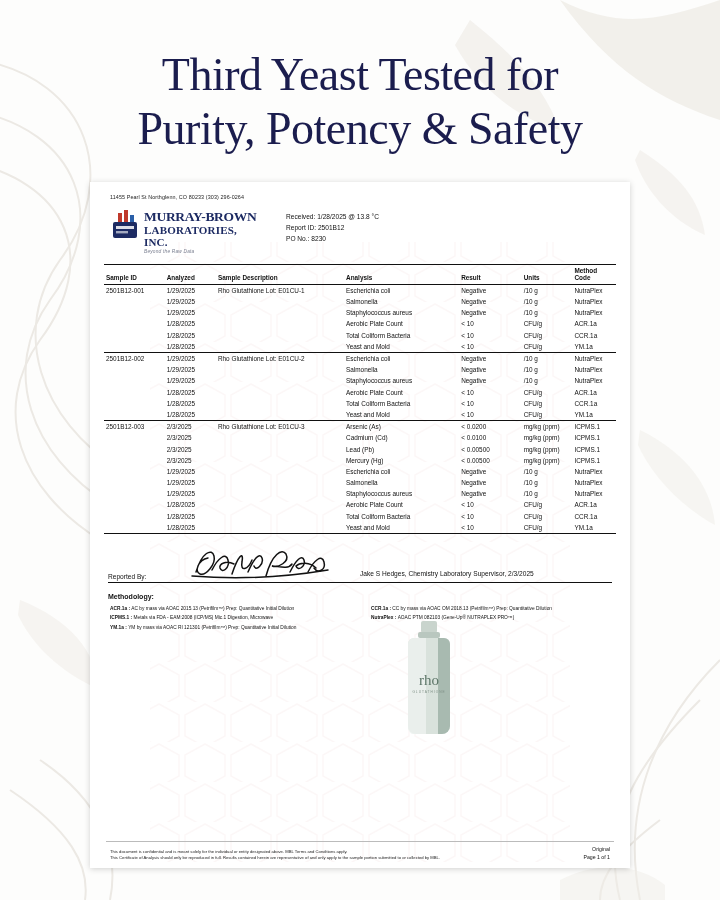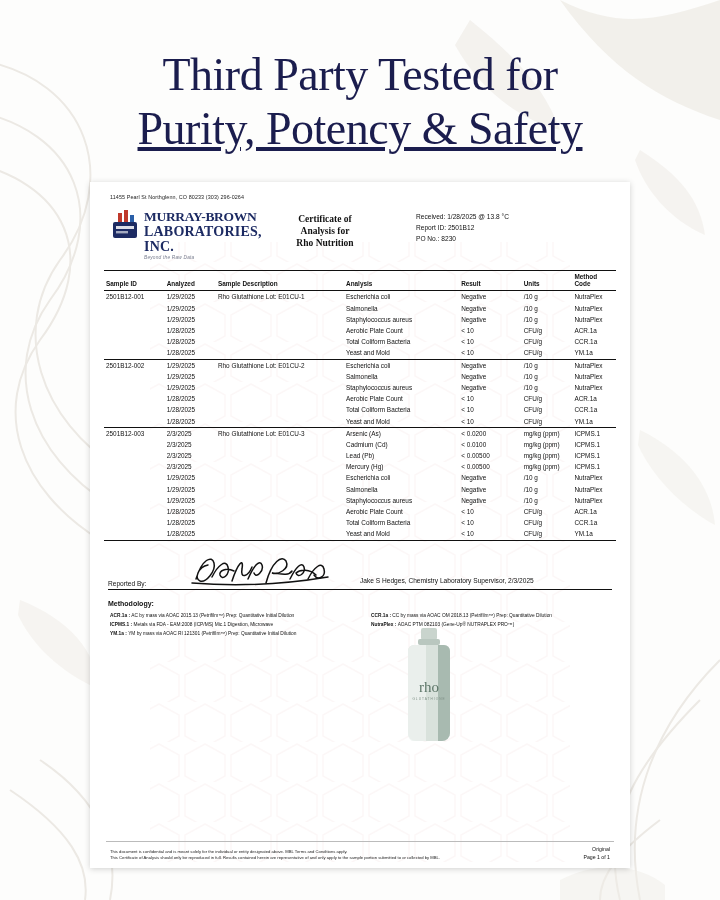--- a/index.html
+++ b/index.html
@@ -20,21 +20,21 @@
   .heading {
     position:absolute; top:48px; left:0; right:0;
     text-align:center;
     font-family:"Liberation Serif", serif;
     color:#1b1d4e;
     font-size:46px;
     line-height:1.18;
     font-weight:400;
     letter-spacing:-0.5px;
   }
-  .heading .l2 { display:block;text-decoration:underline; }
+  .heading .l2 { display:block; }
 
   
   .sheet {
     position:absolute;
     left:90px; top:182px;
     width:540px; height:686px;
     background:#ffffff;
     box-shadow:0 1px 6px rgba(0,0,0,0.18);
     overflow:hidden;
   }
@@ -48,21 +48,21 @@
     margin:2px 0 6px 6px;
     position:relative; z-index:2;
   }
 
   
   .labhead { display:flex; align-items:flex-start; position:relative; z-index:2; margin-left:6px; }
   .logo { width:150px; flex:0 0 150px; display:flex; align-items:flex-start; }
   .logo-mark { width:30px; height:34px; flex:0 0 30px; position:relative; margin-right:4px; }
   .logo-text { padding-top:4px; }
   .logo-text .l1 { font-family:"Liberation Serif", serif; font-weight:bold; font-size:13.5px; color:#1d2b63; letter-spacing:-0.3px; line-height:1; }
-  .logo-text .l2 { font-family:"Liberation Serif", serif; font-weight:bold; font-size:14px; color:#1d2b63; letter-spacing:0.2px; line-height:1.1; }
+  .logo-text .l2 { font-family:"Liberation Serif", serif; font-weight:bold; font-size:11px; color:#1d2b63; letter-spacing:0.2px; line-height:1.1; }
   .logo-text .l3 { font-size:4.8px; color:#7a7f90; font-style:italic; letter-spacing:0.2px; margin-top:1px; }
 
   .coa-title {
     width:130px; text-align:center;
     font-family:"Liberation Serif", serif;
     font-weight:bold; font-size:9.5px; color:#111; line-height:1.25;
     padding-top:8px;
   }
   .coa-meta { flex:1; padding-top:6px; padding-left:26px; font-size:6.6px; color:#111; line-height:1.65; }
   .coa-meta .row span.k { display:inline-block; }
@@ -138,21 +138,21 @@
       <path d="M470 20 C 520 60, 545 90, 560 130 C 520 120, 480 90, 455 45 Z" opacity="0.7"></path>
       <path d="M640 150 C 680 175, 700 200, 705 235 C 670 220, 645 190, 635 160 Z" opacity="0.6"></path>
       <path d="M20 600 C 70 620, 95 650, 100 690 C 60 672, 32 645, 18 615 Z" opacity="0.55"></path>
       <path d="M640 430 C 690 455, 712 490, 715 525 C 678 505, 650 472, 638 445 Z" opacity="0.5"></path>
       <path d="M560 880 C 600 860, 640 865, 665 885 L665 900 L560 900 Z" opacity="0.5"></path>
     </g>
   </svg>
 </div>
 
 <div class="heading">
-  <span>Third Party Tested for</span>
+  <span>Third Yeast Tested for</span>
   <span class="l2">Purity, Potency &amp; Safety</span>
 </div>
 
 <div class="sheet">
   <div class="sheet-inner">
 
     <svg class="hexwm" viewBox="0 0 540 686">
       <defs>
         <pattern id="hexp" width="46" height="40" patternUnits="userSpaceOnUse">
           <path d="M23 2 L43 13 L43 34 L23 45 L3 34 L3 13 Z" fill="none" stroke="#f2dede" stroke-width="1.6"></path>
@@ -175,25 +175,20 @@
             <rect x="6" y="25" width="12" height="2.4" fill="#ffffff" opacity="0.6"></rect>
           </svg>
         </div>
         <div class="logo-text">
           <div class="l1">MURRAY-BROWN</div>
           <div class="l2">LABORATORIES, INC.</div>
           <div class="l3">Beyond the Raw Data</div>
         </div>
       </div>
 
-      <div class="coa-title">
-        <div>Certificate of</div>
-        <div>Analysis for</div>
-        <div>Rho Nutrition</div>
-      </div>
 
       <div class="coa-meta">
         <div class="row">
           <span class="k">Received:</span>
           <span>1/28/2025  @ 13.8 °C</span>
         </div>
         <div class="row">
           <span class="k">Report ID:</span>
           <span>2501B12</span>
         </div>

